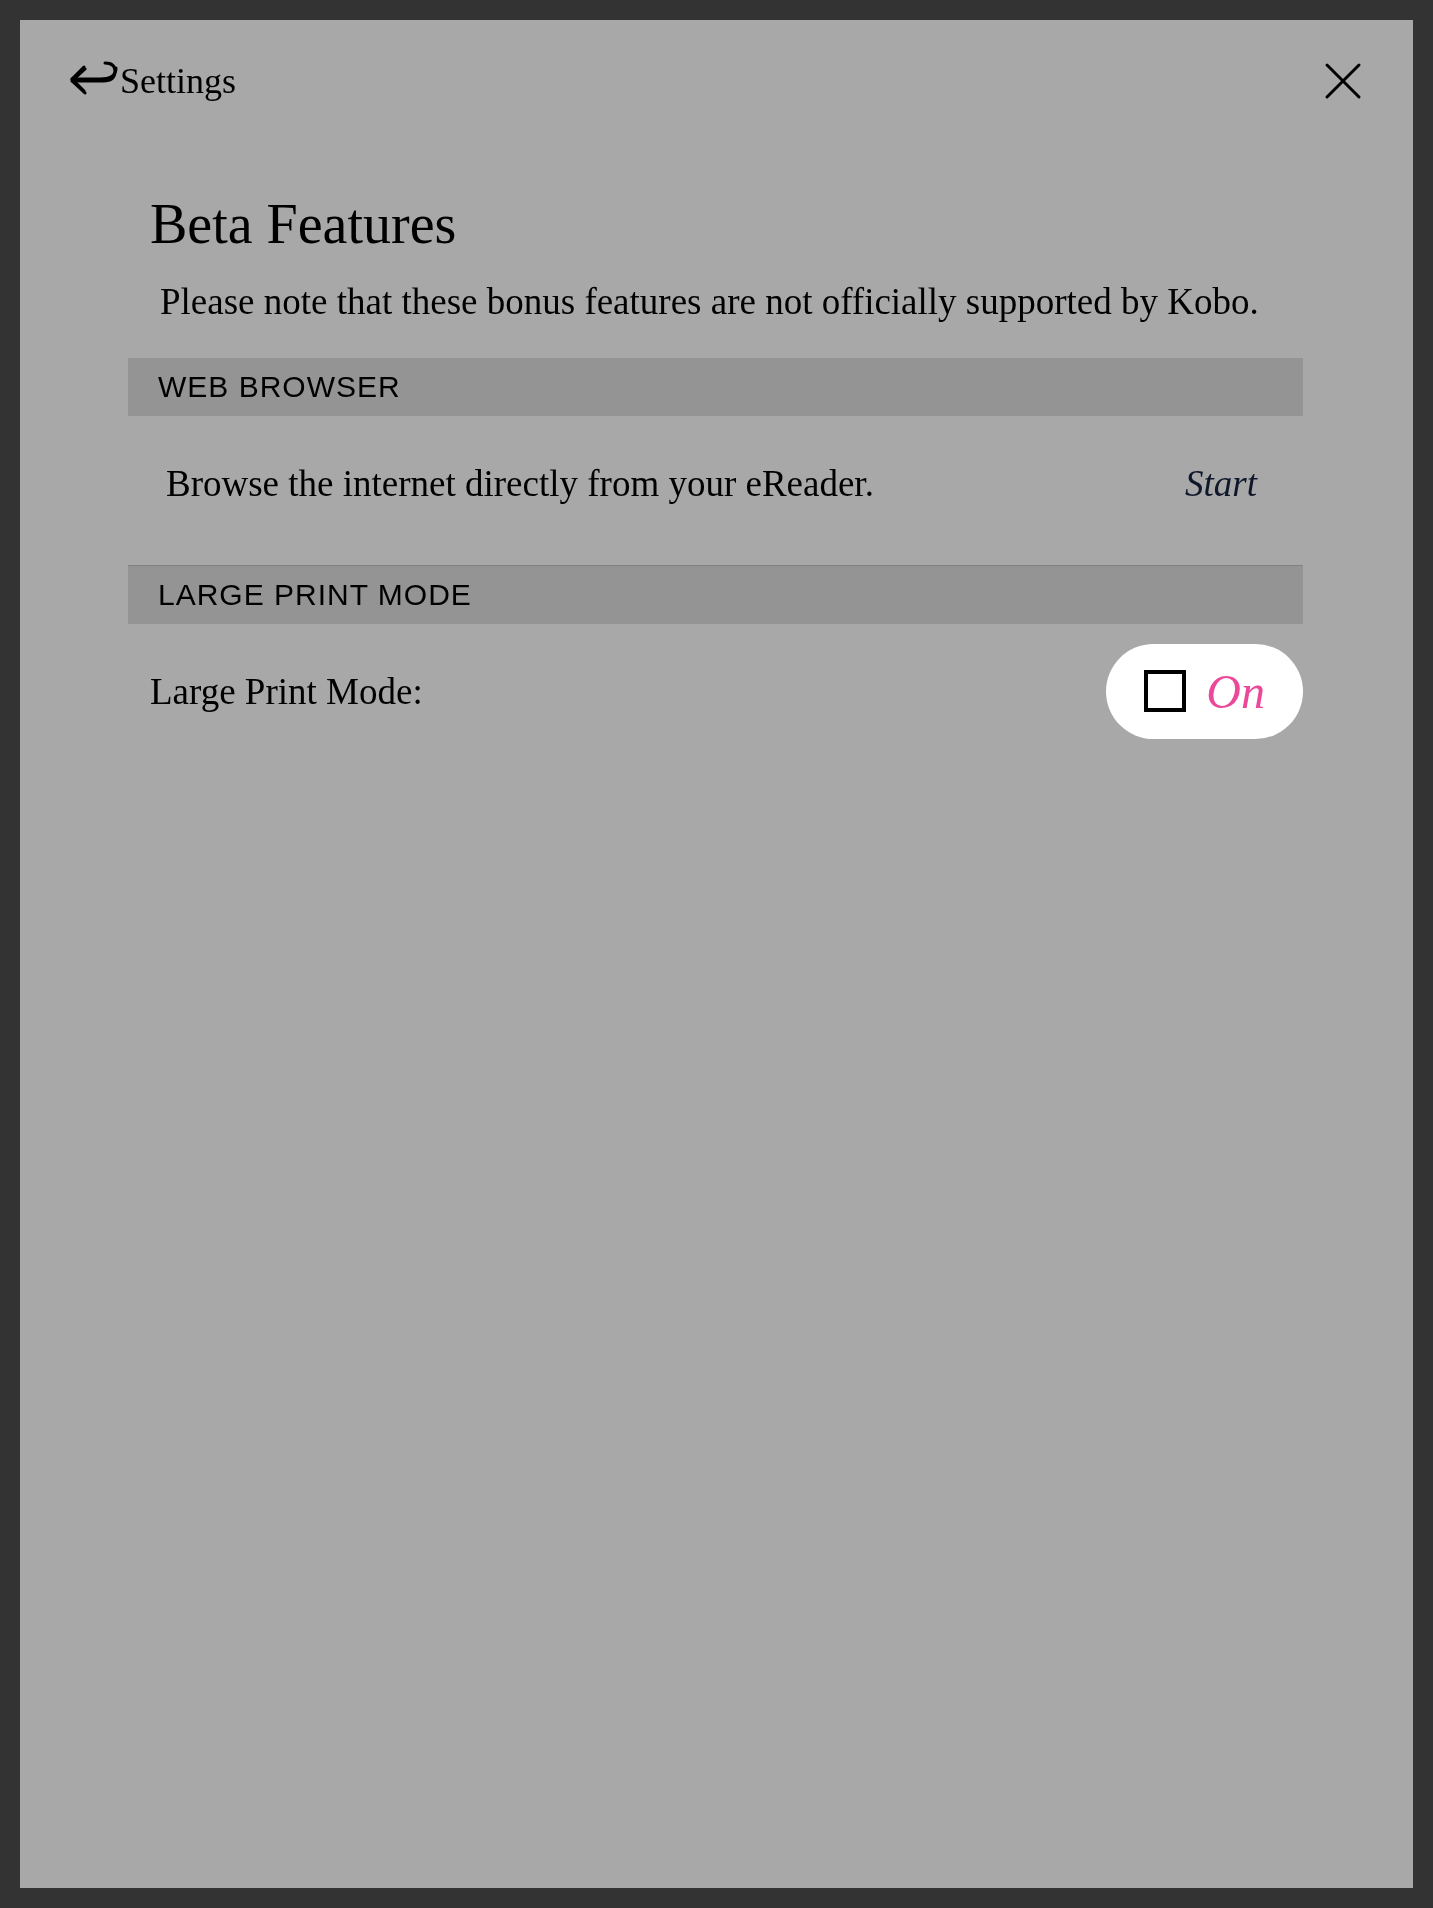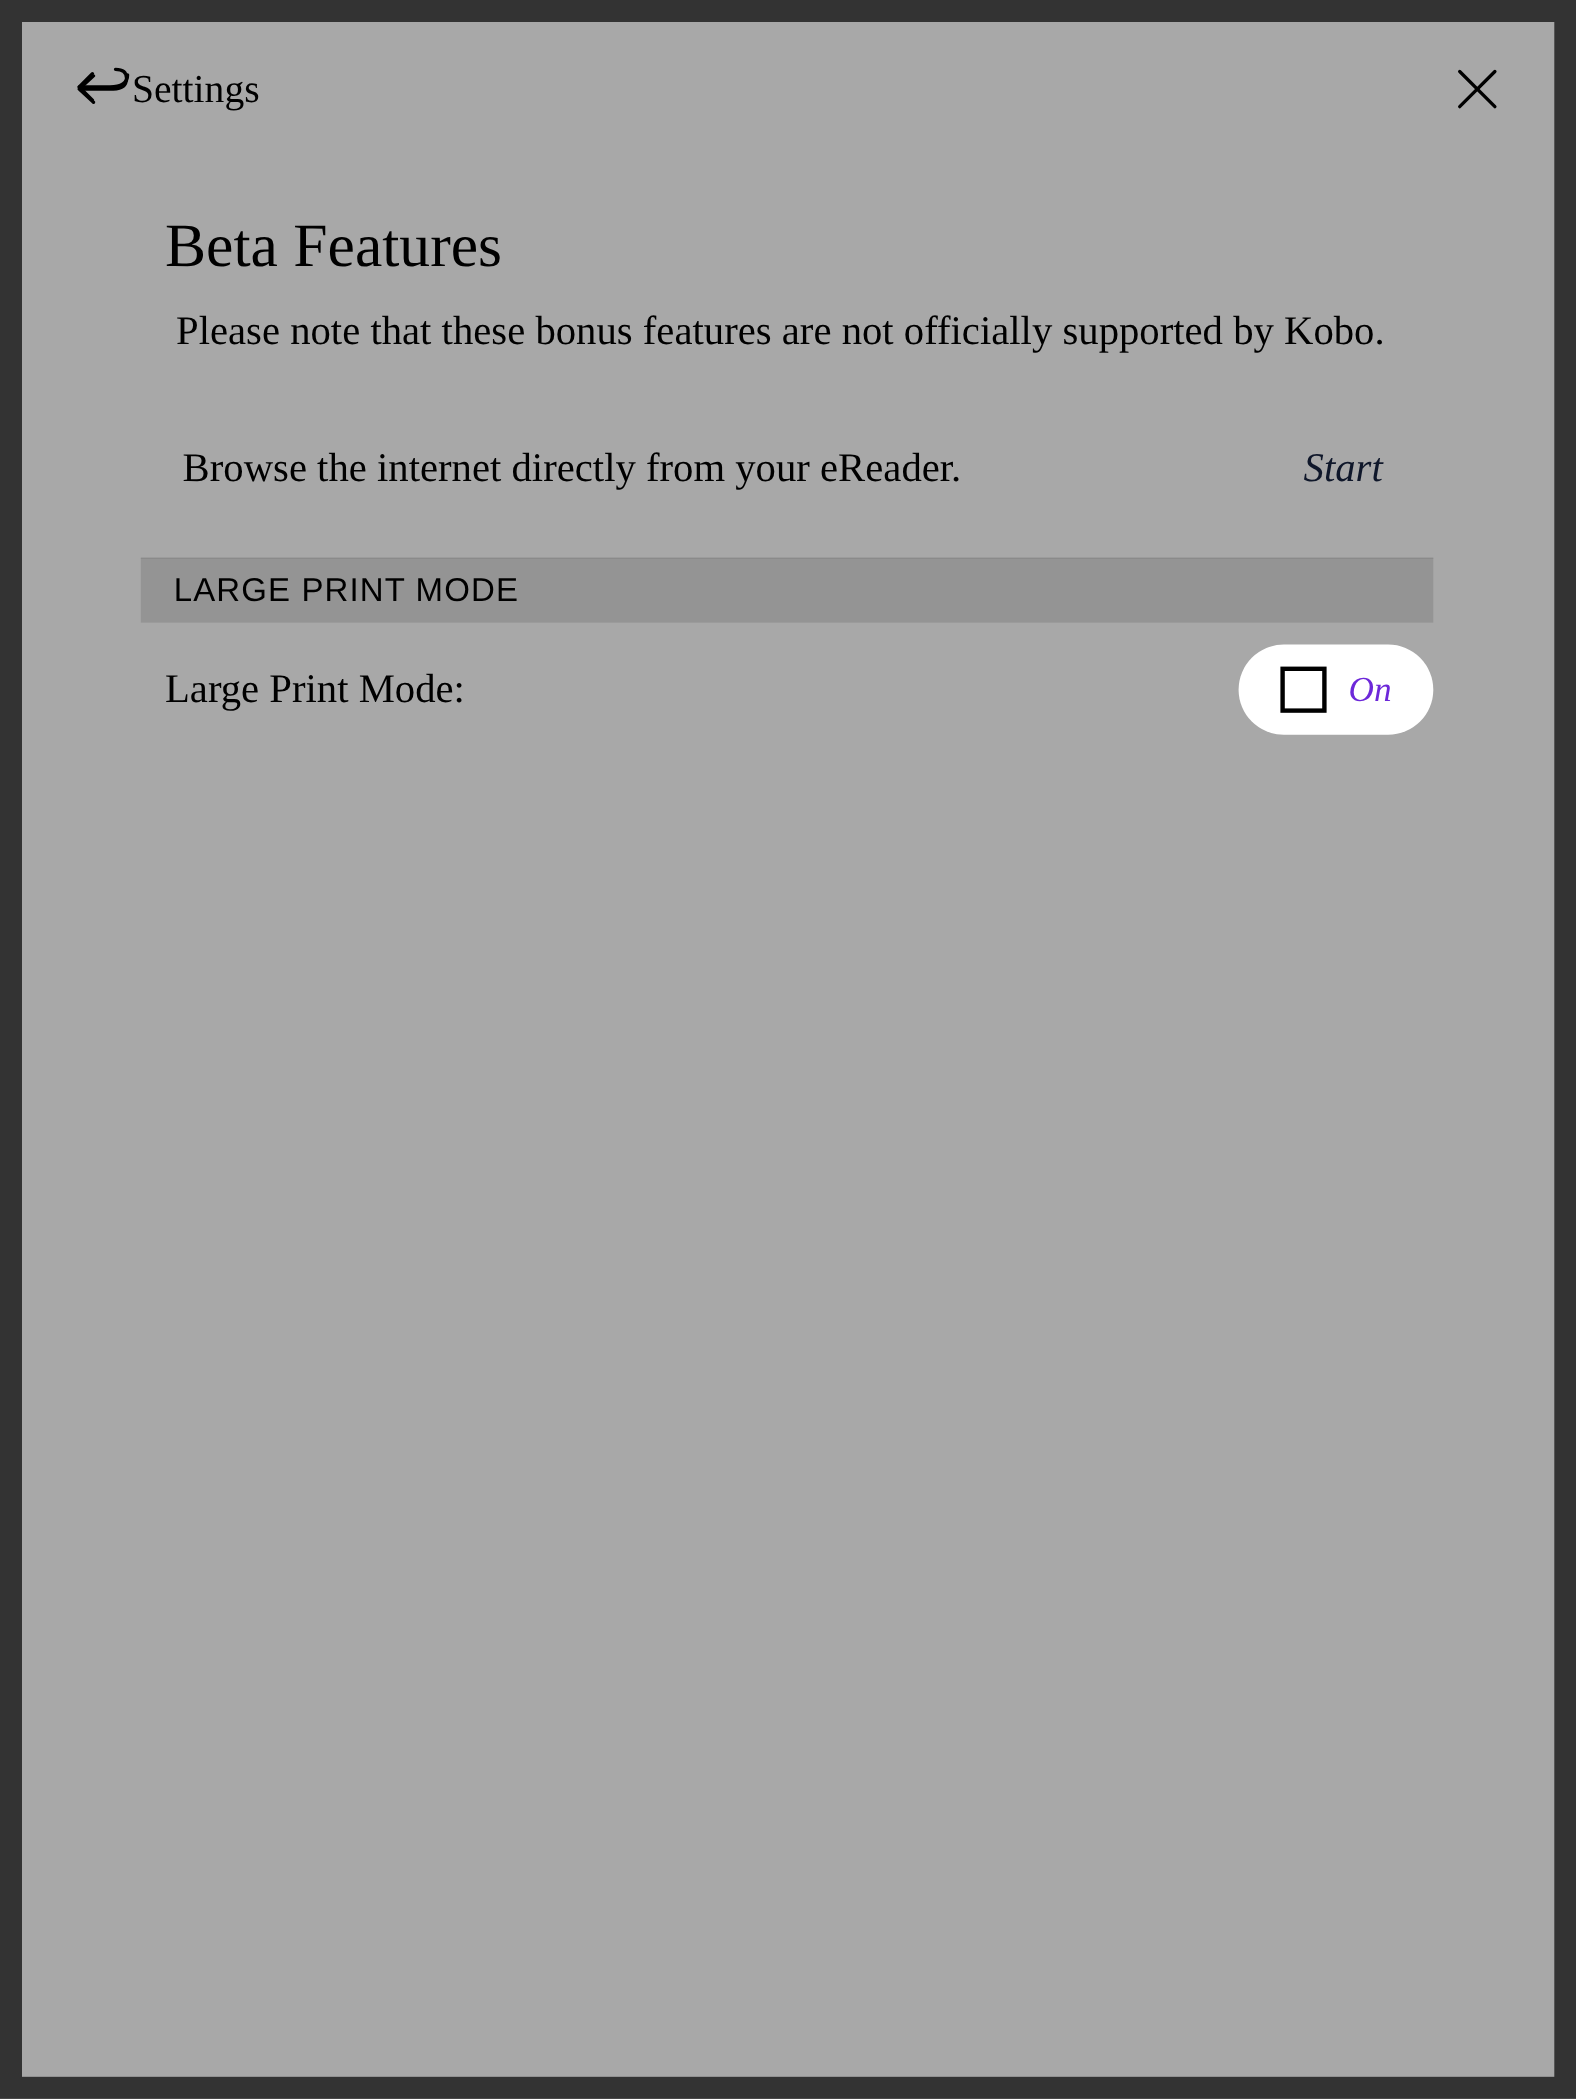--- a/index.html
+++ b/index.html
@@ -118,23 +118,23 @@
     }
     
     .toggle-checkbox {
       width: 42px;
       height: 42px;
       border: 4px solid #000;
       background: transparent;
     }
     
     .toggle-label {
-      font-size: 32px;
+      font-size: 48px;
       font-style: italic;
-      color: #6d28d9;
+      color: #ec4899;
     }
     
     .section-row-container {
       margin: 0 110px 0 108px;
     }
   </style>
 </head>
 <body>
 
 <div class="screen">
@@ -156,20 +156,21 @@
       </svg>
     </div>
   </div>
 
   <div class="content">
 
     <h1 class="page-title">Beta Features</h1>
 
     <p class="description">Please note that these bonus features are not officially supported by Kobo.</p>
 
+    <div class="section-header">WEB BROWSER</div>
 
     <div class="section-row-container">
       <div class="section-row" style="margin:16px; padding-left:22px; padding-right:0;">
         <span class="row-text">Browse the internet directly from your eReader.</span>
         <span class="row-action">Start</span>
       </div>
     </div>
 
     <div class="section-divider"></div>
 

